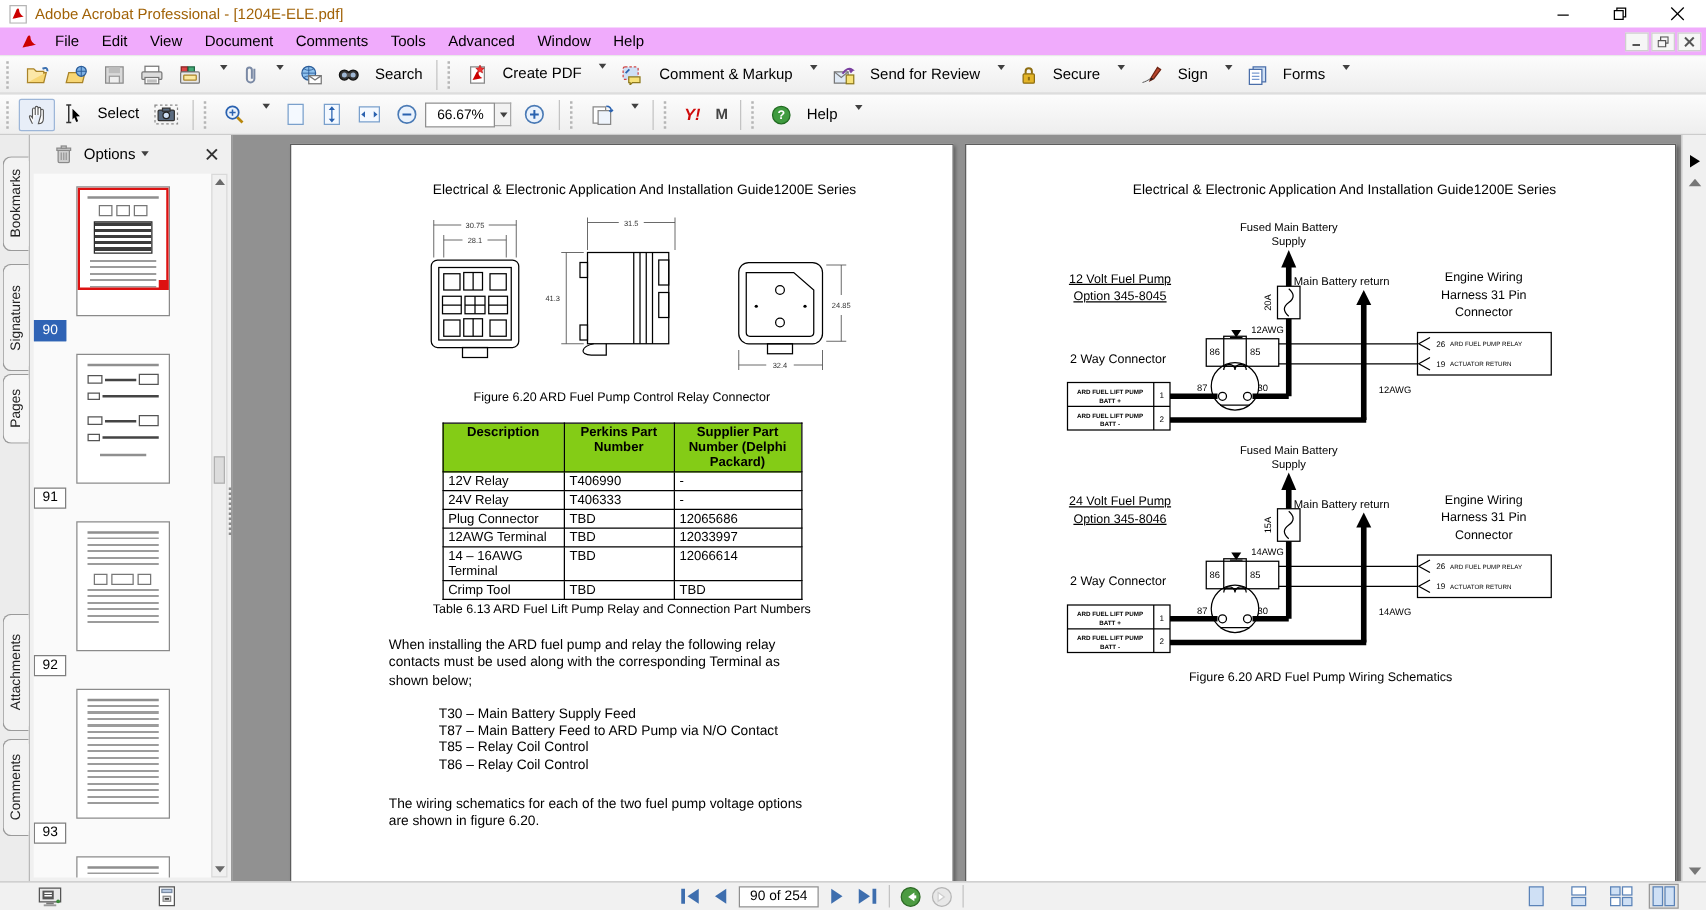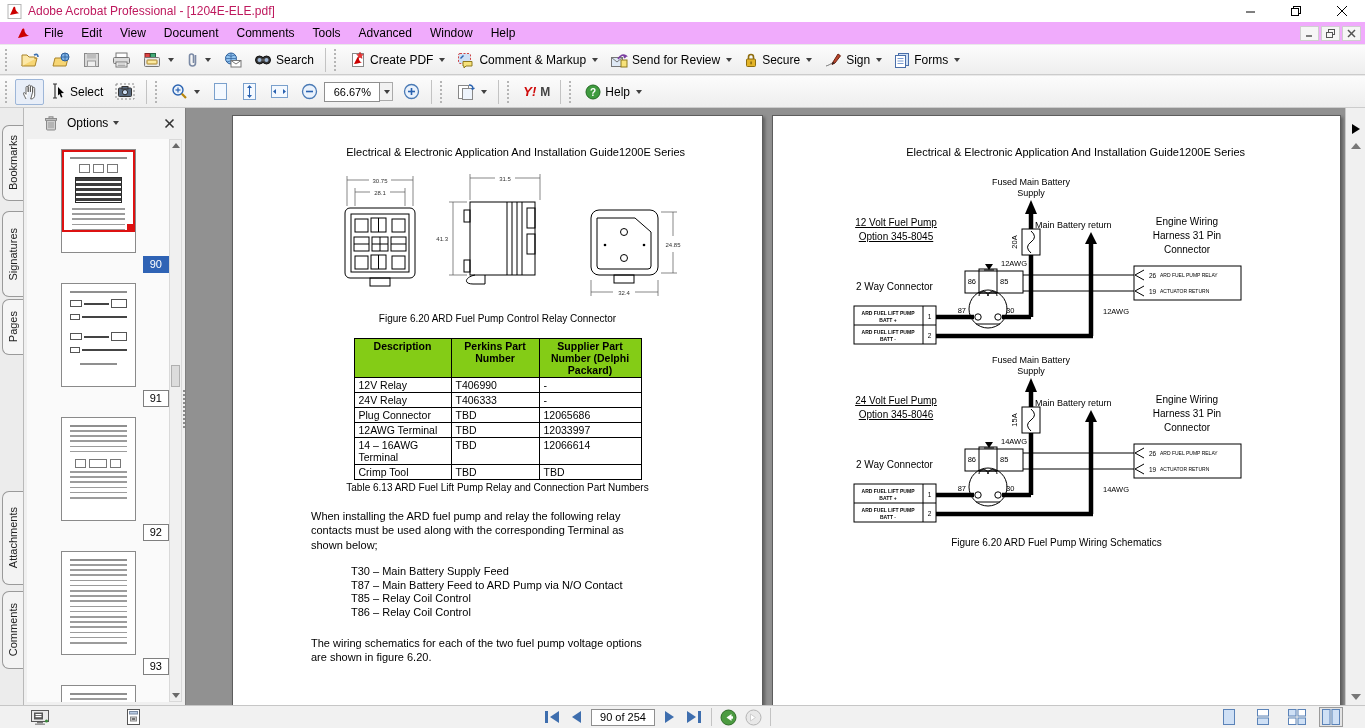--- a/index.html
+++ b/index.html
@@ -1,35 +1,35 @@
 <!DOCTYPE html>
 <html><head>
 <meta charset="utf-8">
 <style>
   *{margin:0;padding:0;box-sizing:border-box}
   html,body{width:1365px;height:728px;overflow:hidden}
   body{font-family:"Liberation Sans",sans-serif;background:#fff;position:relative;font-size:12px;color:#000}
   svg{display:block}
   
   .titlebar{position:absolute;top:0;left:0;right:0;height:22px;background:#fff;display:flex;align-items:center;gap:6px;padding-left:7px}
-  .title-text{font-size:12px;color:#be185d}
+  .title-text{font-size:12px;color:#a16207}
   .win-controls{margin-left:auto;display:flex;height:100%}
   .win-btn{width:46px;height:22px;display:flex;align-items:center;justify-content:center;cursor:pointer}
   
   .menubar{position:absolute;top:22px;left:0;right:0;height:22px;background:#f0abfc;display:flex;align-items:center;padding-left:12px}
   .menu-item{padding:3px 9px;font-size:12px;cursor:default}
   .mdi-controls{margin-left:auto;display:flex;gap:2px;padding-right:4px}
   .mdi-btn{width:19px;height:15px;border:1px solid #cfcfcf;background:#f6f6f6;display:flex;align-items:center;justify-content:center}
   
   .toolbar{position:absolute;left:0;right:0;background:linear-gradient(#fcfcfc,#eeeeee);border-top:1px solid #e9e9e9;border-bottom:1px solid #cccccc;display:flex;align-items:center;padding-left:2px}
   .tb1{top:44px;height:31px}
   .tb2{top:75px;height:33px}
   .grip{width:5px;height:22px;border-left:2px dotted #b5b5b5;margin:0 5px 0 3px}
   .sep{width:1px;height:24px;background:#c3c3c3;margin:0 5px}
-  .tbtn{display:flex;align-items:center;gap:4px;padding:3px 5px;border:1px solid transparent;border-radius:2px;font-size:12px;white-space:nowrap;cursor:pointer}
+  .tbtn{display:flex;align-items:flex-start;gap:12px;padding:3px 5px;border:1px solid transparent;border-radius:2px;font-size:12px;white-space:nowrap;cursor:pointer}
   .tbtn.pressed{background:#e8eef8;border-color:#9db6d8}
   .caret{width:0;height:0;border-left:3.5px solid transparent;border-right:3.5px solid transparent;border-top:4px solid #404040;margin-left:2px}
   .zoom-combo{width:56px;height:20px;border:1px solid #8f8f8f;background:#fff;font-size:11px;text-align:center;font-family:"Liberation Sans",sans-serif}
   .combo-drop{width:13px;height:19px;border:1px solid #aaa;border-left:none;background:#f2f2f2;display:flex;align-items:center;justify-content:center}
   .yim-y{color:#cf0a0a;font-weight:bold;font-style:italic;font-size:13px}
   .yim-m{color:#444;font-weight:bold;font-size:12px;letter-spacing:-1px}
   
   .main{position:absolute;top:108px;left:0;right:0;bottom:23px;background:#919191}
   .tabstrip{position:absolute;left:0;top:0;width:24px;height:100%;background:#ececec;border-right:1px solid #b9b9b9}
   .vtab{position:absolute;left:2px;width:21px;background:#f3f3f3;border:1px solid #9a9a9a;border-right:none;border-radius:7px 0 0 7px;display:flex;align-items:center;justify-content:center;cursor:pointer}
@@ -39,21 +39,21 @@
   .navpanel{position:absolute;left:24px;top:0;width:162px;height:100%;background:#f0f0f0;border-right:1px solid #7f7f7f}
   .panel-header{height:30px;display:flex;align-items:center;gap:9px;padding:0 10px 0 20px;font-size:12px}
   .panel-close{margin-left:auto}
   .thumbs{position:absolute;top:31px;left:3px;right:16px;bottom:3px;background:#fafafa;overflow:hidden}
   .pane-scroll{position:absolute;top:31px;right:3px;width:13px;bottom:3px;background:#f0f0f0;border:1px solid #d9d9d9}
   .scroll-arrow{width:0;height:0;margin:3px auto;border-left:4px solid transparent;border-right:4px solid transparent}
   .arr-up{border-bottom:5px solid #6a6a6a}
   .arr-dn{border-top:5px solid #6a6a6a;position:absolute;bottom:0;left:2px}
   .pane-thumb{position:absolute;top:225px;left:1px;width:9px;height:22px;background:#dcdcdc;border:1px solid #b0b0b0}
   .resize-grip{position:absolute;right:-1px;top:282px;width:3px;height:38px;border-left:2px dotted #8d8d8d}
-  .thumb{width:100%;margin-top:10px;position:relative;text-align:right;cursor:pointer}
+  .thumb{width:100%;margin-top:10px;position:relative;text-align:left;cursor:pointer}
   .pagebox{width:75px;height:104px;background:#fff;border:1px solid #8a8a8a;margin:0 auto;position:relative;overflow:hidden}
   .sel-frame{position:absolute;left:0;top:0;right:0;height:82px;border:2px solid #dd1111}
   .sel-corner{position:absolute;right:0;top:74px;width:8px;height:8px;background:#dd1111}
   .plabel{display:inline-block;margin-top:3px;font-size:11px;padding:0 6px;border:1px solid #7f7f7f;background:#fff;line-height:15px}
   .thumb.selected .plabel{background:#2f63b5;color:#fff;border-color:#2f63b5}
   .t-line{height:2px;background:#8f8f8f;margin:3px 8px 0}
   .tx{margin:3px 8px 0;background:repeating-linear-gradient(180deg,#9c9c9c 0 1.6px,transparent 1.6px 5.2px)}
   .mini-row{display:flex;gap:3px;justify-content:center;margin-top:5px}
   .mini-box{width:11px;height:9px;border:1px solid #777;background:#fff}
   .mini-table{margin:4px 13px 0;height:26px;border:1px solid #2a2a2a;background:repeating-linear-gradient(180deg,#3c3c3c 0 2.5px,#fff 2.5px 5px)}

